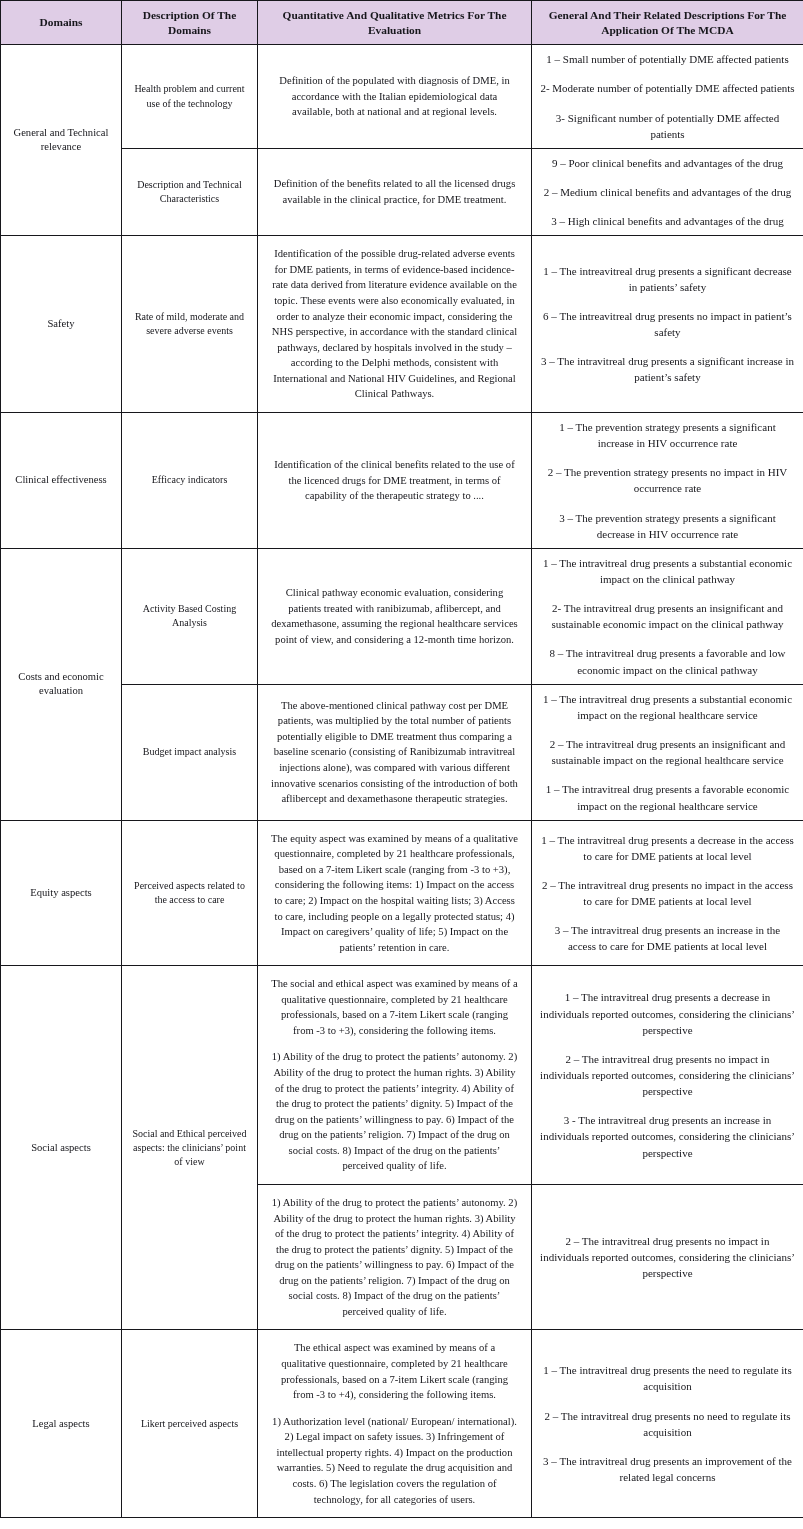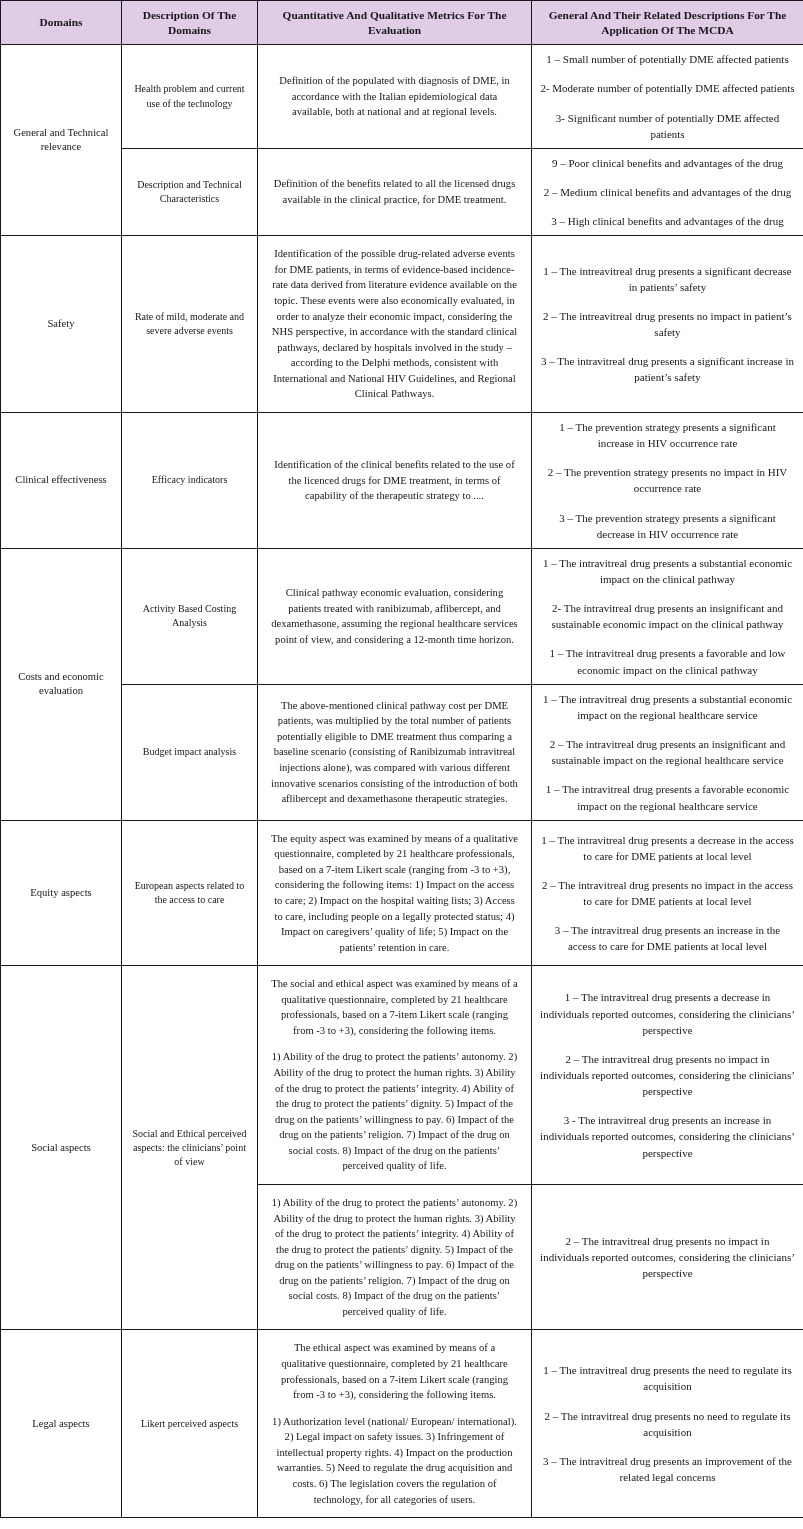--- a/index.html
+++ b/index.html
@@ -105,21 +105,21 @@
         </td>
       </tr>
       <tr>
         <td class="domain-cell">Safety</td>
         <td class="desc-cell">Rate of mild, moderate and severe adverse events</td>
         <td class="metrics-cell">
           <p class="para">Identification of the possible drug-related adverse events for DME patients, in terms of evidence-based incidence-rate data derived from literature evidence available on the topic. These events were also economically evaluated, in order to analyze their economic impact, considering the NHS perspective, in accordance with the standard clinical pathways, declared by hospitals involved in the study – according to the Delphi methods, consistent with International and National HIV Guidelines, and Regional Clinical Pathways.</p>
         </td>
         <td class="scores-cell">
           <p class="score-line">1 – The intreavitreal drug presents a significant decrease in patients’ safety</p>
-          <p class="score-line">2 – The intreavitreal drug presents no impact in patient’s safety</p>
+          <p class="score-line">6 – The intreavitreal drug presents no impact in patient’s safety</p>
           <p class="score-line">3 – The intravitreal drug presents a significant increase in patient’s safety</p>
         </td>
       </tr>
       <tr>
         <td class="domain-cell">Clinical effectiveness</td>
         <td class="desc-cell">Efficacy indicators</td>
         <td class="metrics-cell">
           <p class="para">Identification of the clinical benefits related to the use of the licenced drugs for DME treatment, in terms of capability of the therapeutic strategy to ....</p>
         </td>
         <td class="scores-cell">
@@ -130,37 +130,37 @@
       </tr>
       <tr>
         <td class="domain-cell" rowspan="2">Costs and economic evaluation</td>
         <td class="desc-cell">Activity Based Costing Analysis</td>
         <td class="metrics-cell">
           <p class="para">Clinical pathway economic evaluation, considering patients treated with ranibizumab, aflibercept, and dexamethasone, assuming the regional healthcare services point of view, and considering a 12-month time horizon.</p>
         </td>
         <td class="scores-cell">
           <p class="score-line">1 – The intravitreal drug presents a substantial economic impact on the clinical pathway</p>
           <p class="score-line">2- The intravitreal drug presents an insignificant and sustainable economic impact on the clinical pathway</p>
-          <p class="score-line">1 – The intravitreal drug presents a favorable and low economic impact on the clinical pathway</p>
+          <p class="score-line">8 – The intravitreal drug presents a favorable and low economic impact on the clinical pathway</p>
         </td>
       </tr>
       <tr>
         <td class="desc-cell">Budget impact analysis</td>
         <td class="metrics-cell">
           <p class="para">The above-mentioned clinical pathway cost per DME patients, was multiplied by the total number of patients potentially eligible to DME treatment thus comparing a baseline scenario (consisting of Ranibizumab intravitreal injections alone), was compared with various different innovative scenarios consisting of the introduction of both aflibercept and dexamethasone therapeutic strategies.</p>
         </td>
         <td class="scores-cell">
           <p class="score-line">1 – The intravitreal drug presents a substantial economic impact on the regional healthcare service</p>
           <p class="score-line">2 – The intravitreal drug presents an insignificant and sustainable impact on the regional healthcare service</p>
           <p class="score-line">1 – The intravitreal drug presents a favorable economic impact on the regional healthcare service</p>
         </td>
       </tr>
       <tr>
         <td class="domain-cell">Equity aspects</td>
-        <td class="desc-cell">European aspects related to the access to care</td>
+        <td class="desc-cell">Perceived aspects related to the access to care</td>
         <td class="metrics-cell">
           <p class="para">The equity aspect was examined by means of a qualitative questionnaire, completed by 21 healthcare professionals, based on a 7-item Likert scale (ranging from -3 to +3), considering the following items: 1) Impact on the access to care; 2) Impact on the hospital waiting lists; 3) Access to care, including people on a legally protected status; 4) Impact on caregivers’ quality of life; 5) Impact on the patients’ retention in care.</p>
         </td>
         <td class="scores-cell">
           <p class="score-line">1 – The intravitreal drug presents a decrease in the access to care for DME patients at local level</p>
           <p class="score-line">2 – The intravitreal drug presents no impact in the access to care for DME patients at local level</p>
           <p class="score-line">3 – The intravitreal drug presents an increase in the access to care for DME patients at local level</p>
         </td>
       </tr>
       <tr>
@@ -181,21 +181,21 @@
           <p class="para">1) Ability of the drug to protect the patients’ autonomy. 2) Ability of the drug to protect the human rights. 3) Ability of the drug to protect the patients’ integrity. 4) Ability of the drug to protect the patients’ dignity. 5) Impact of the drug on the patients’ willingness to pay. 6) Impact of the drug on the patients’ religion. 7) Impact of the drug on social costs. 8) Impact of the drug on the patients’ perceived quality of life.</p>
         </td>
         <td class="scores-cell">
           <p class="score-line">2 – The intravitreal drug presents no impact in individuals reported outcomes, considering the clinicians’ perspective</p>
         </td>
       </tr>
       <tr>
         <td class="domain-cell">Legal aspects</td>
         <td class="desc-cell">Likert perceived aspects</td>
         <td class="metrics-cell">
-          <p class="para">The ethical aspect was examined by means of a qualitative questionnaire, completed by 21 healthcare professionals, based on a 7-item Likert scale (ranging from -3 to +3), considering the following items.</p>
+          <p class="para">The ethical aspect was examined by means of a qualitative questionnaire, completed by 21 healthcare professionals, based on a 7-item Likert scale (ranging from -3 to +4), considering the following items.</p>
           <p class="para">1) Authorization level (national/ European/ international). 2) Legal impact on safety issues. 3) Infringement of intellectual property rights. 4) Impact on the production warranties. 5) Need to regulate the drug acquisition and costs. 6) The legislation covers the regulation of technology, for all categories of users.</p>
         </td>
         <td class="scores-cell">
           <p class="score-line">1 – The intravitreal drug presents the need to regulate its acquisition</p>
           <p class="score-line">2 – The intravitreal drug presents no need to regulate its acquisition</p>
           <p class="score-line">3 – The intravitreal drug presents an improvement of the related legal concerns</p>
         </td>
       </tr>
     </tbody>
 </table>

